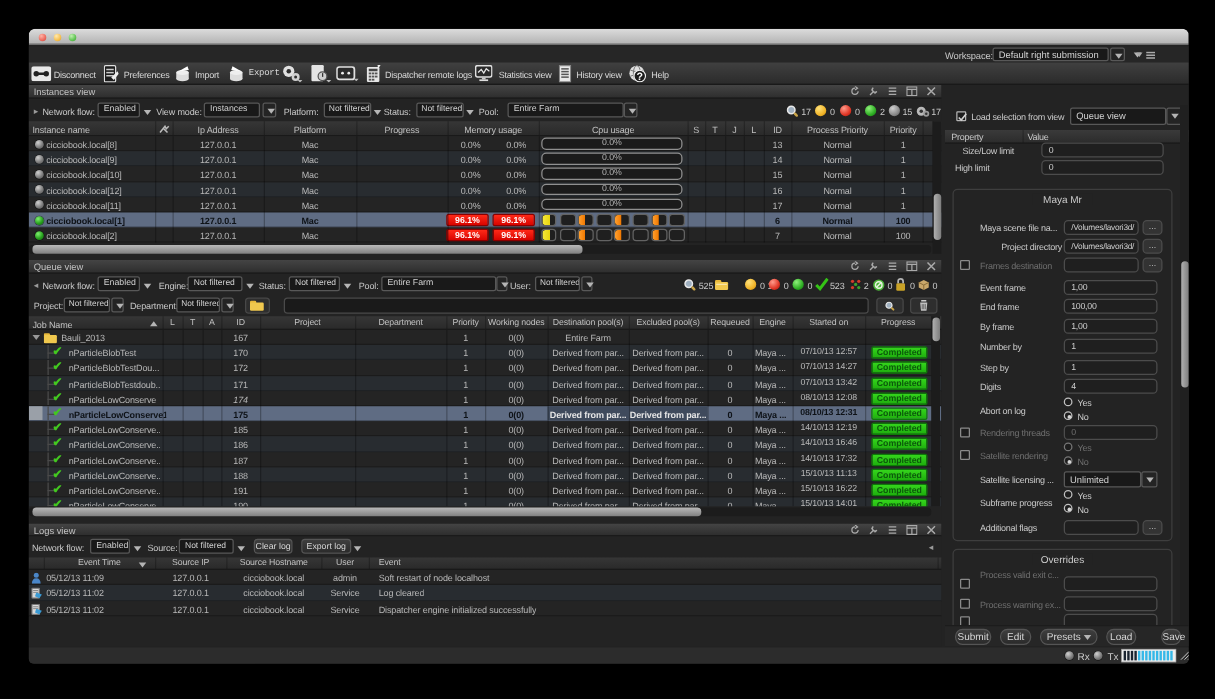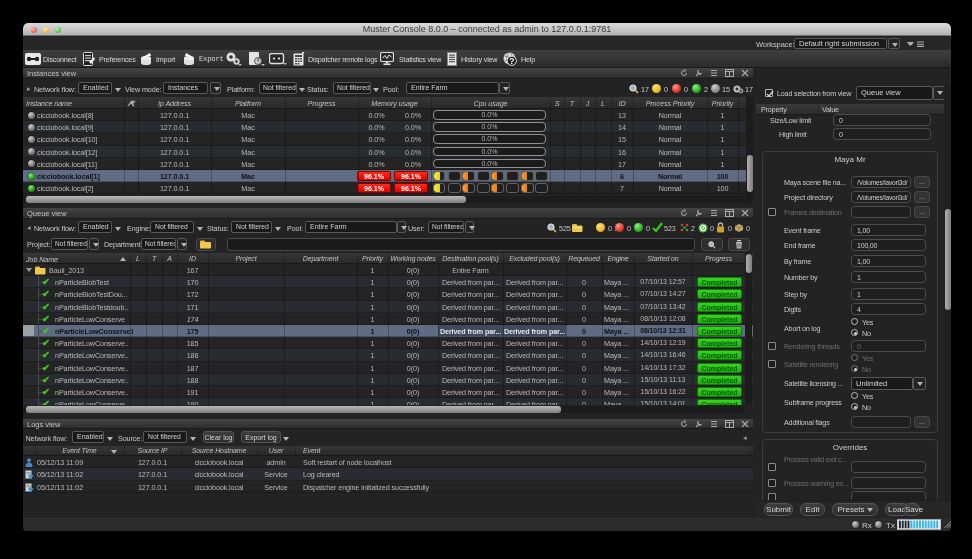--- a/index.html
+++ b/index.html
@@ -19,21 +19,21 @@
 .phead{position:absolute;left:0;top:0;right:0;height:11px;background:linear-gradient(#444,#2e2e2e);border-bottom:1px solid #1a1a1a;}
 .phead .pt{position:absolute;left:4px;top:1px;font-size:7.5px;color:#c2c2c2;}
 .ficons{position:absolute;right:4px;top:1px;display:flex;gap:7px;}
 .filterrow{position:absolute;left:0;right:0;font-size:7.5px;color:#c9c9c9;}
 .flab{position:absolute;top:5px;font-size:7.2px;color:#c9c9c9;white-space:nowrap;letter-spacing:-0.1px;}
 .combo{position:absolute;top:2px;height:12px;background:#191919;border:1px solid #585858;border-radius:2px;font-size:7px;color:#d2d2d2;line-height:10px;padding-left:4px;white-space:nowrap;overflow:hidden;}
 .arr{position:absolute;width:0;height:0;border-left:3px solid transparent;border-right:3px solid transparent;border-top:4px solid #b5b5b5;}
 .arrbtn{position:absolute;top:2px;width:13px;height:12px;background:#242424;border:1px solid #585858;border-radius:2px;}
 .arrbtn:after{content:"";position:absolute;left:3px;top:4px;width:0;height:0;border-left:3px solid transparent;border-right:3px solid transparent;border-top:4px solid #b5b5b5;}
 
-.thead{position:absolute;left:0;right:0;background:linear-gradient(#363636,#2a2a2a);border-bottom:1px solid #191919;font-style:italic;}
+.thead{position:absolute;left:0;right:0;background:linear-gradient(#363636,#2a2a2a);border-bottom:1px solid #191919;}
 .th{position:absolute;top:2px;font-size:7.2px;color:#c0c0c0;text-align:center;white-space:nowrap;letter-spacing:-0.1px;}
 .row{position:absolute;left:0;}
 .cell{position:absolute;top:0;bottom:0;font-size:7.2px;color:#b8b8b8;text-align:center;white-space:nowrap;overflow:hidden;letter-spacing:-0.1px;}
 .colline{position:absolute;top:0;bottom:0;width:1px;background:rgba(0,0,0,0.25);}
 
 .hscroll{position:absolute;height:7px;background:#1c1c1c;border-radius:3px;}
 .hthumb{position:absolute;top:0;height:7px;border-radius:3px;background:linear-gradient(#b9b9b9,#808080);}
 .vscroll{position:absolute;width:7px;background:#1c1c1c;}
 .vthumb{position:absolute;left:0.5px;width:6px;border-radius:3px;background:linear-gradient(90deg,#b0b0b0,#7d7d7d);}
 
@@ -52,21 +52,20 @@
 .g2{background:radial-gradient(circle at 35% 30%,#7ef06e,#28a01e 55%,#0c5f0c);}
 .badge{position:absolute;background:linear-gradient(#35d51c,#1faf0e);border:1px solid #0e7a08;border-radius:2px;color:#0b5a0b;font-weight:bold;font-size:7px;text-align:center;line-height:9px;}
 .check{position:absolute;font-size:9.5px;font-weight:bold;color:#42c81f;line-height:8px;}
 </style></head>
 <body>
 <div id="win">
   <div id="titlebar">
     <div class="light" style="left:8px;background:radial-gradient(circle at 35% 30%,#ffb3a6,#ec6a5e 60%,#c94438);"></div>
     <div class="light" style="left:20px;background:radial-gradient(circle at 35% 30%,#ffe9b0,#f5bf4f 60%,#d79a2b);"></div>
     <div class="light" style="left:32px;background:radial-gradient(circle at 35% 30%,#c0f0b0,#61c454 60%,#3d9a33);"></div>
-    <div class="title">Muster Console 8.0.0 – connected as admin to 127.0.0.1:9781</div>
   </div>
   <div id="wsrow">
     <div class="flab" style="left:733px;top:3px;font-size:7.5px;">Workspace:</div>
     <div class="combo" style="left:771px;top:1px;width:93px;height:11px;font-size:7.5px;line-height:10px;">Default right submission</div>
     <div class="arrbtn" style="left:865px;top:1px;height:11px;width:12px;"></div>
     <div class="arr" style="left:884px;top:5px;"></div>
     <svg class="abs" style="left:886px;top:4px;" width="16" height="7" viewBox="0 0 16 7">
         <path d="M0 1 L5 1 L2.5 4.5 Z" fill="#aaa"></path>
         <path d="M8 1 h7 M8 3.2 h7 M8 5.4 h7" stroke="#aaa" stroke-width="1.1"></path>
       </svg>
@@ -831,29 +830,29 @@
       <div class="sprow" style="left:21px;top:21px;">Load selection from view</div>
       <div class="combo" style="left:100px;top:18px;width:77px;height:14px;font-size:7.5px;line-height:12px;">Queue view</div>
       <div class="arrbtn" style="left:177px;top:18px;width:14px;height:14px;"></div>
       <div style="position:absolute;left:0;top:36px;width:195px;height:11px;background:linear-gradient(#3a3a3a,#2c2c2c);border-bottom:1px solid #1a1a1a;">
         <div class="sprow" style="left:5px;top:1px;">Property</div>
         <div class="sprow" style="left:66px;top:1px;">Value</div>
         <div class="colline" style="left:62px;"></div>
       </div>
       <div class="sprow" style="left:14px;top:48px;">Size/Low limit</div>
       <div class="spin" style="left:77px;top:46px;width:98px;">0</div>
-      <div class="sprow" style="left:23px;top:62px;text-align:center;">High limit</div>
+      <div class="sprow" style="left:8px;top:62px;text-align:center;">High limit</div>
       <div class="spin" style="left:77px;top:60px;width:98px;">0</div>
       <div style="position:absolute;left:0;top:0;width:188px;height:432px;overflow:hidden;">
         <div class="grp" style="left:6px;top:83px;width:176px;height:282px;"></div>
         <div style="position:absolute;left:70px;top:87px;width:48px;background:#232323;text-align:center;font-size:8px;color:#cdcdcd;">Maya Mr</div>
         <div class="sprow" style="left:28px;top:109.5px;color:#c9c9c9;">Maya scene file na...</div>
         <div class="spin" style="left:95px;top:107.5px;width:60px;color:#cecece;font-size:6.6px;">/Volumes/lavori3d/</div>
         <div class="dots" style="left:158px;top:107.5px;">...</div>
-        <div class="sprow" style="left:28px;top:124.5px;color:#c9c9c9;">Project directory</div>
+        <div class="sprow" style="left:45px;top:124.5px;color:#c9c9c9;">Project directory</div>
         <div class="spin" style="left:95px;top:122.5px;width:60px;color:#cecece;font-size:6.6px;">/Volumes/lavori3d/</div>
         <div class="dots" style="left:158px;top:122.5px;">...</div>
         <div class="chk" style="left:12px;top:140px;border-color:#8a8a8a;"></div>
         <div class="sprow" style="left:28px;top:139.5px;color:#6e6e6e;">Frames destination</div>
         <div class="spin" style="left:95px;top:137.5px;width:60px;color:#6e6e6e;"></div>
         <div class="dots" style="left:158px;top:137.5px;">...</div>
         <div class="sprow" style="left:28px;top:157.5px;color:#c9c9c9;">Event frame</div>
         <div class="spin" style="left:95px;top:155.5px;width:75px;color:#cecece;">1,00</div>
         <div class="sprow" style="left:28px;top:173.0px;color:#c9c9c9;">End frame</div>
         <div class="spin" style="left:95px;top:171.0px;width:75px;color:#cecece;">100,00</div>
@@ -904,21 +903,21 @@
       </div>
       <div class="vscroll" style="left:188px;top:16px;height:416px;background:#202020;">
         <div class="vthumb" style="top:125px;height:101px;"></div>
       </div>
       <div style="position:absolute;left:0;top:432px;width:195px;height:17px;background:#262626;border-top:1px solid #1c1c1c;">
         <div class="btn" style="left:8px;top:2px;width:29px;height:13px;line-height:12px;">Submit</div>
         <div class="btn" style="left:44px;top:2px;width:25px;height:13px;line-height:12px;">Edit</div>
         <div class="btn" style="left:76px;top:2px;width:46px;height:13px;line-height:12px;padding-right:8px;">Presets</div>
         <div class="arr" style="left:111px;top:7px;"></div>
         <div class="btn" style="left:129px;top:2px;width:24px;height:13px;line-height:12px;">Load</div>
-        <div class="btn" style="left:148px;top:2px;width:16px;height:13px;line-height:12px;">Save</div>
+        <div class="btn" style="left:173px;top:2px;width:16px;height:13px;line-height:12px;">Save</div>
       </div>
     </div>
   <div id="statusbar" style="position:absolute;left:0;top:495px;width:928px;height:13px;background:#2c2c2c;">
       <div class="sphere g1" style="left:829px;top:3px;"></div>
       <div style="position:absolute;left:839px;top:2.5px;font-size:8px;color:#c9c9c9;">Rx</div>
       <div class="sphere g1" style="left:852px;top:3px;"></div>
       <div style="position:absolute;left:863px;top:2.5px;font-size:8px;color:#c9c9c9;">Tx</div>
       <svg style="position:absolute;left:874px;top:1px;" width="44" height="11" viewBox="0 0 46 11">
         <rect x="0" y="0" width="46" height="11" fill="#ededed" stroke="#999" stroke-width="1"></rect>
         <rect x="2" y="1.5" width="2" height="8" fill="#1a2430"></rect>

